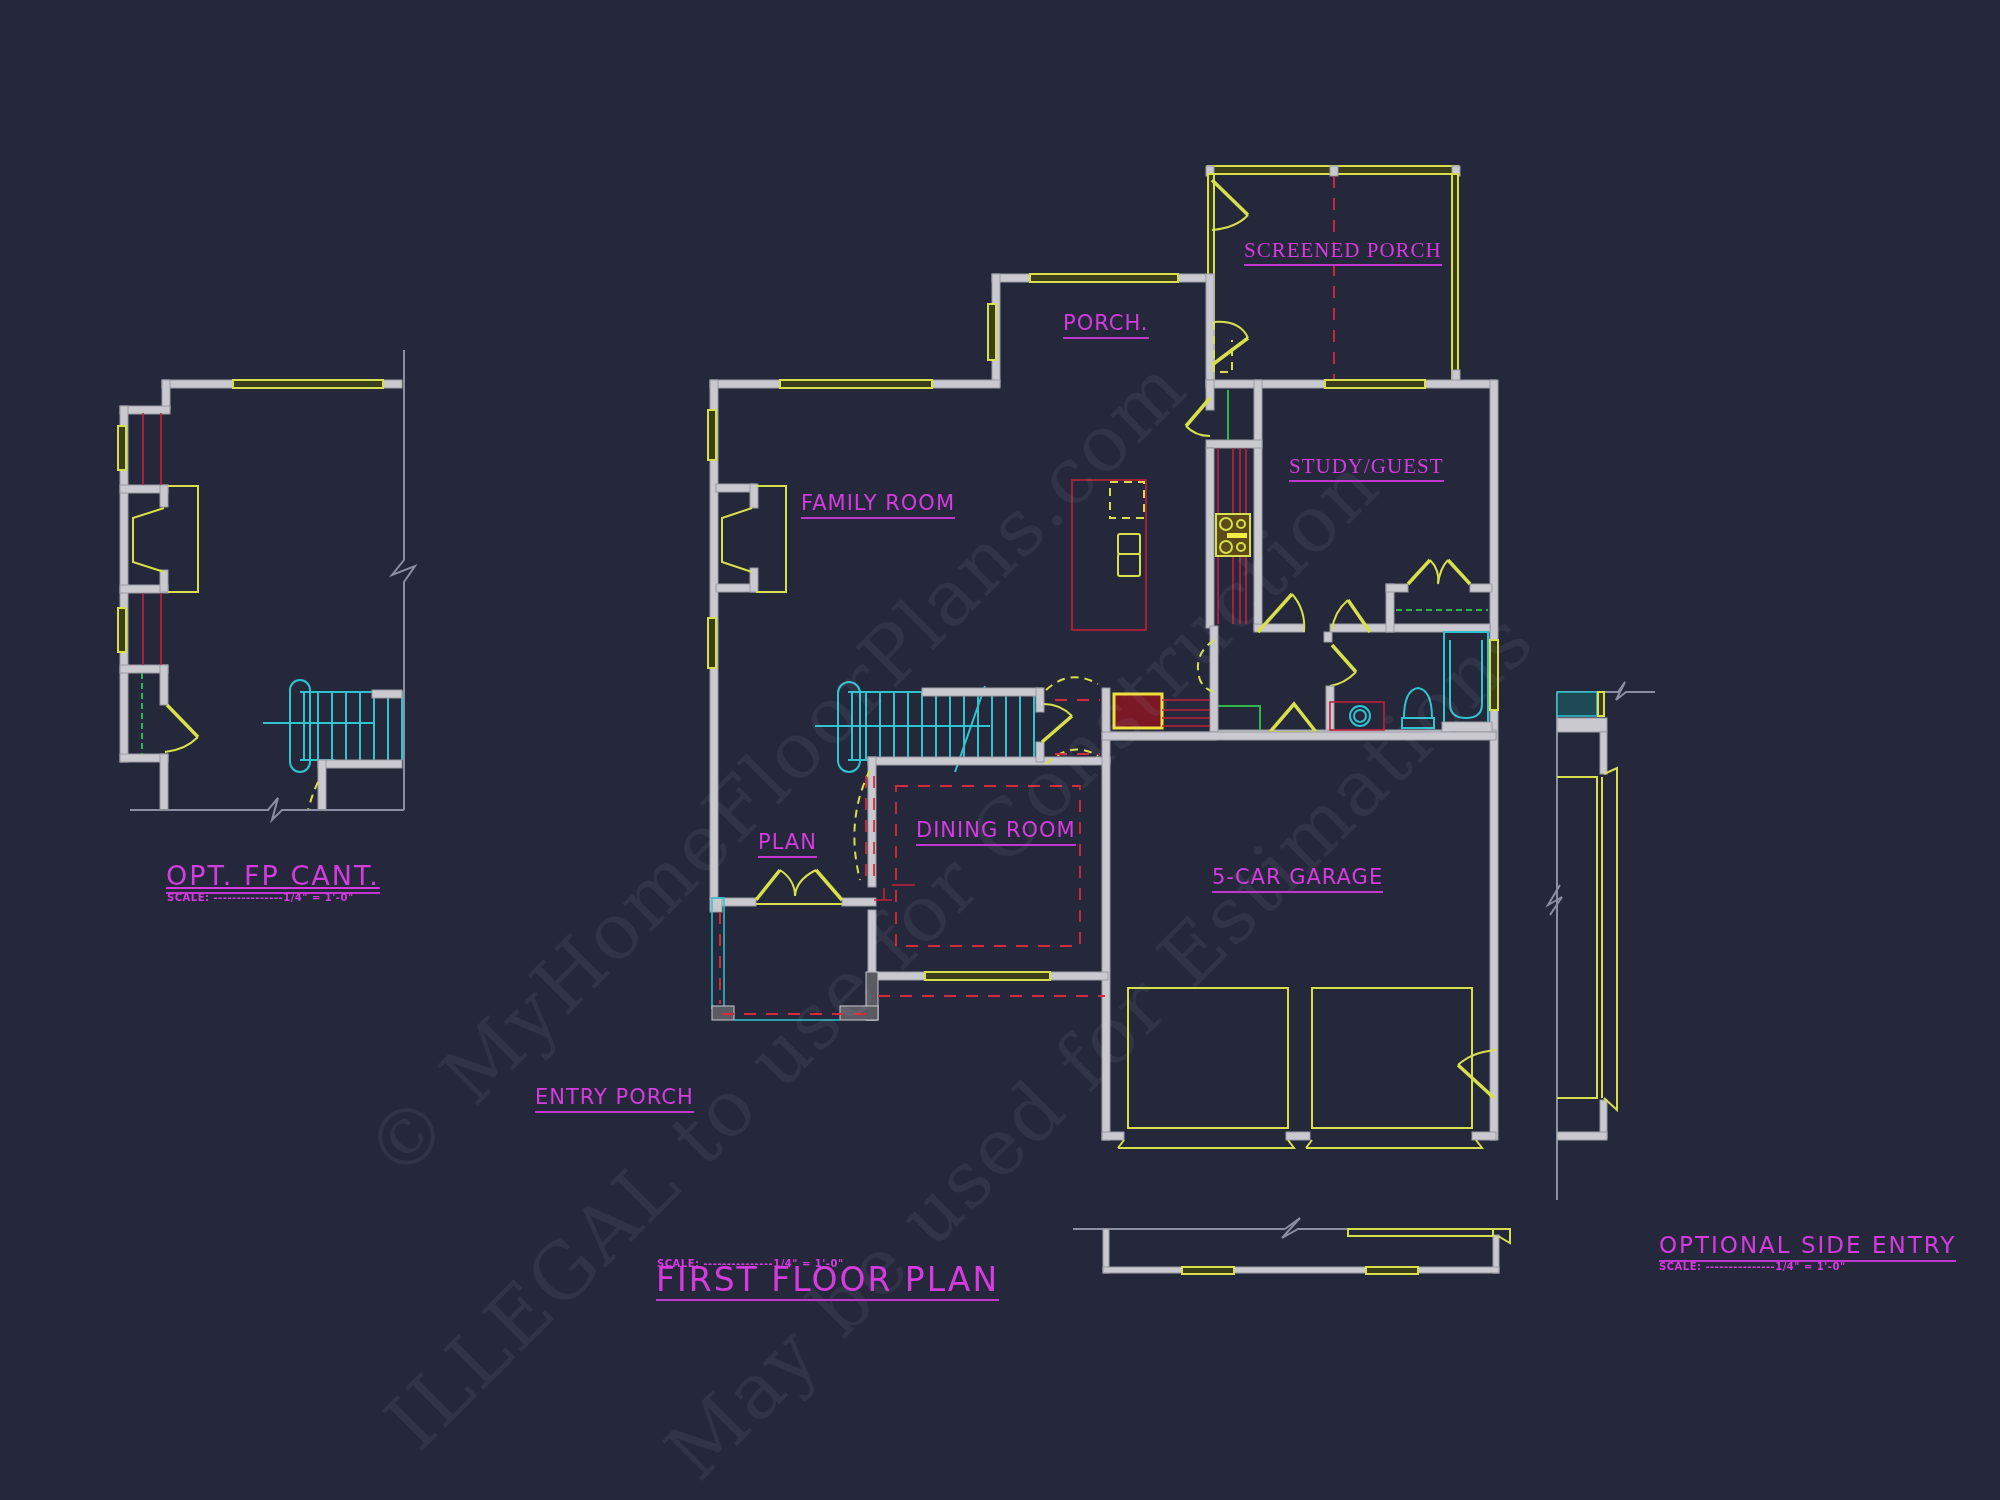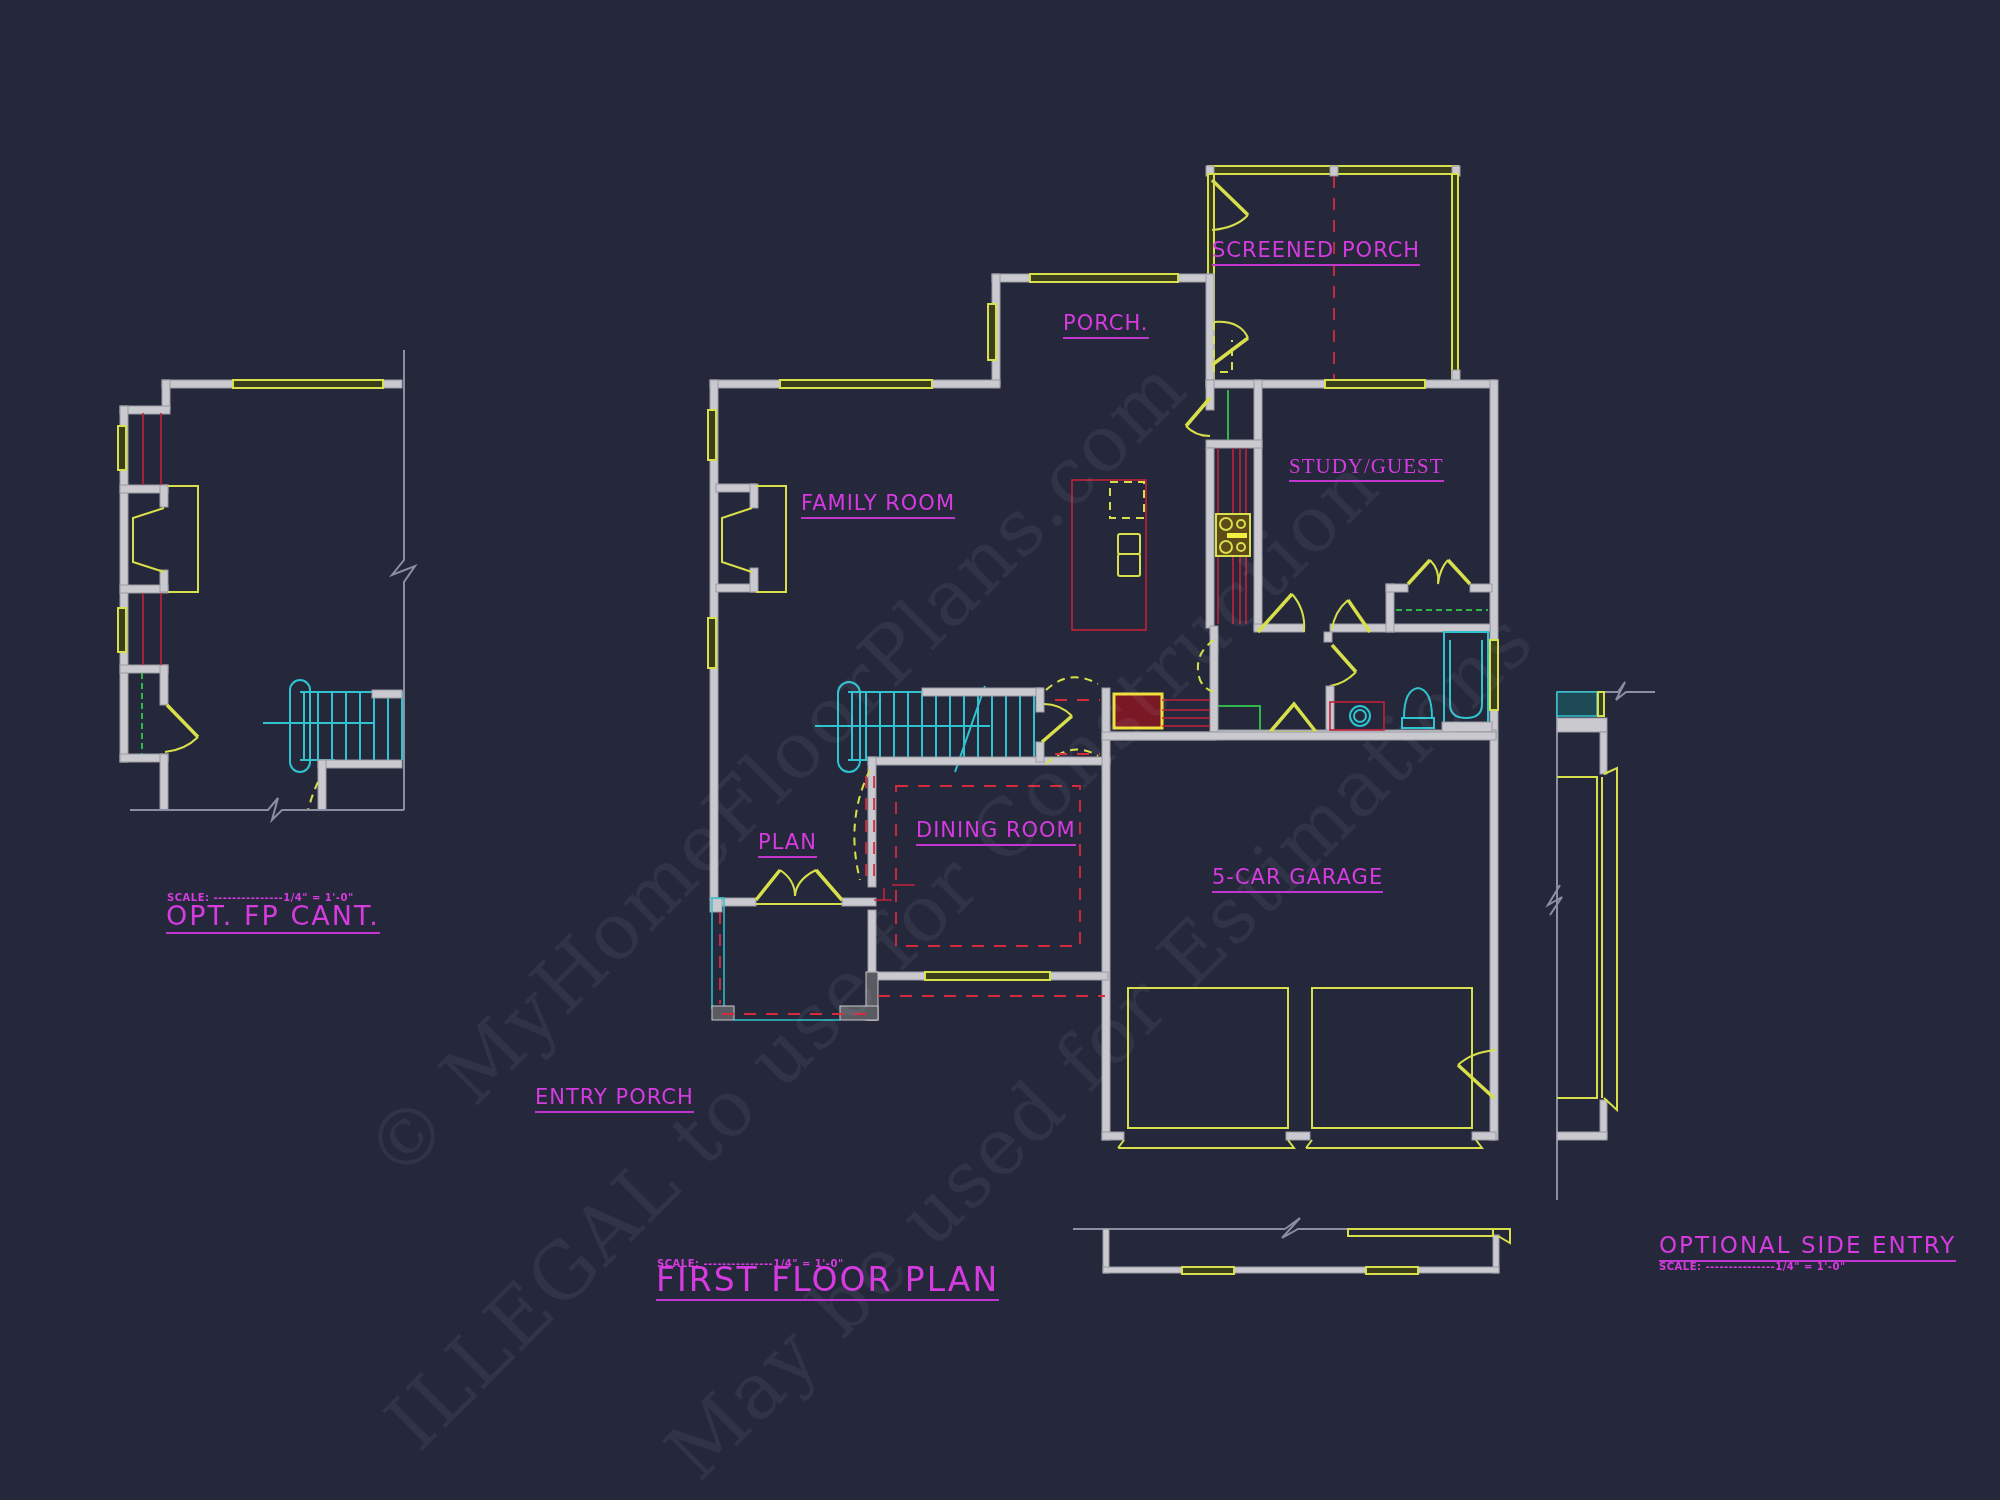--- a/index.html
+++ b/index.html
@@ -293,29 +293,29 @@
     <pattern id="hatch" patternUnits="userSpaceOnUse" width="6" height="6" patternTransform="rotate(45)">
       <line x1="0" y1="0" x2="0" y2="6" stroke="#c9c9cf" stroke-width="2"></line>
     </pattern>
   </defs>
 </svg>
 
 <div class="wm" style="left:380px;top:1120px;">© MyHomeFloorPlans.com</div>
 <div class="wm" style="left:400px;top:1390px;">ILLEGAL to use for Construction</div>
 <div class="wm" style="left:680px;top:1420px;">May be used for Estimations</div>
 
-<div class="lbl room" style="left:1212px;top:240px;">SCREENED PORCH</div>
+<div class="lbl room" style="left:1244px;top:240px;font-family:Liberation Serif, serif;">SCREENED PORCH</div>
 <div class="lbl room" style="left:1063px;top:313px;">PORCH.</div>
 <div class="lbl room" style="left:801px;top:493px;">FAMILY ROOM</div>
 <div class="lbl room" style="left:1289px;top:456px;font-family:Liberation Serif, serif;">STUDY/GUEST</div>
 <div class="lbl room" style="left:758px;top:832px;">PLAN</div>
 <div class="lbl room" style="left:916px;top:820px;">DINING ROOM</div>
 <div class="lbl room" style="left:1212px;top:867px;">5-CAR GARAGE</div>
 <div class="lbl room" style="left:535px;top:1087px;">ENTRY PORCH</div>
 
-<div class="lbl title" style="left:166px;top:902px;font-size:27px;">OPT. FP CANT.</div>
+<div class="lbl title" style="left:166px;top:862px;font-size:27px;text-decoration:underline;">OPT. FP CANT.</div>
 <div class="scale" style="left:167px;top:892px;">SCALE: ---------------1/4" = 1'-0"</div>
 
 <div class="lbl title" style="left:656px;top:1218px;margin-top:45px;">FIRST FLOOR PLAN</div>
 <div class="scale" style="left:657px;top:1258px;">SCALE: ---------------1/4" = 1'-0"</div>
 
 <div class="lbl title" style="left:1659px;top:1234px;font-size:23px;">OPTIONAL SIDE ENTRY</div>
 <div class="scale" style="left:1659px;top:1261px;">SCALE: ---------------1/4" = 1'-0"</div>
 
 </body></html>

